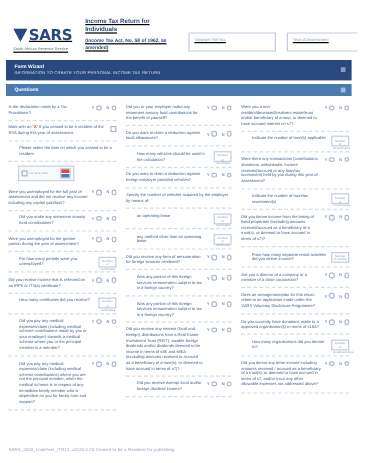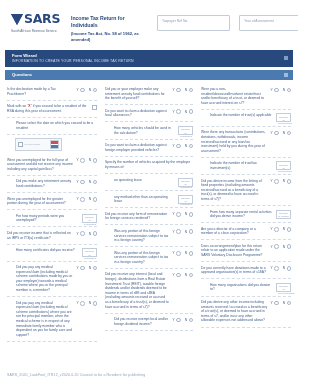--- a/index.html
+++ b/index.html
@@ -13,23 +13,24 @@
   .page {
     position: relative;
     width: 298px; height: 386px;
     background: #ffffff;
     padding: 0;
   }
 
   
   .header {
     display: flex;
-    align-items: flex-start;
+    align-items: flex-end;
     padding: 13px 8px 4px 11px;
     gap: 8px;
+    text-decoration: underline;
   }
   .logo-block { width: 52px; flex: 0 0 52px; }
   .logo-mark {
     display: flex; align-items: flex-start;
     color: #28487e; font-weight: bold;
     letter-spacing: -0.3px;
   }
   .logo-v {
     width: 0; height: 0;
     border-left: 6px solid #28487e;

